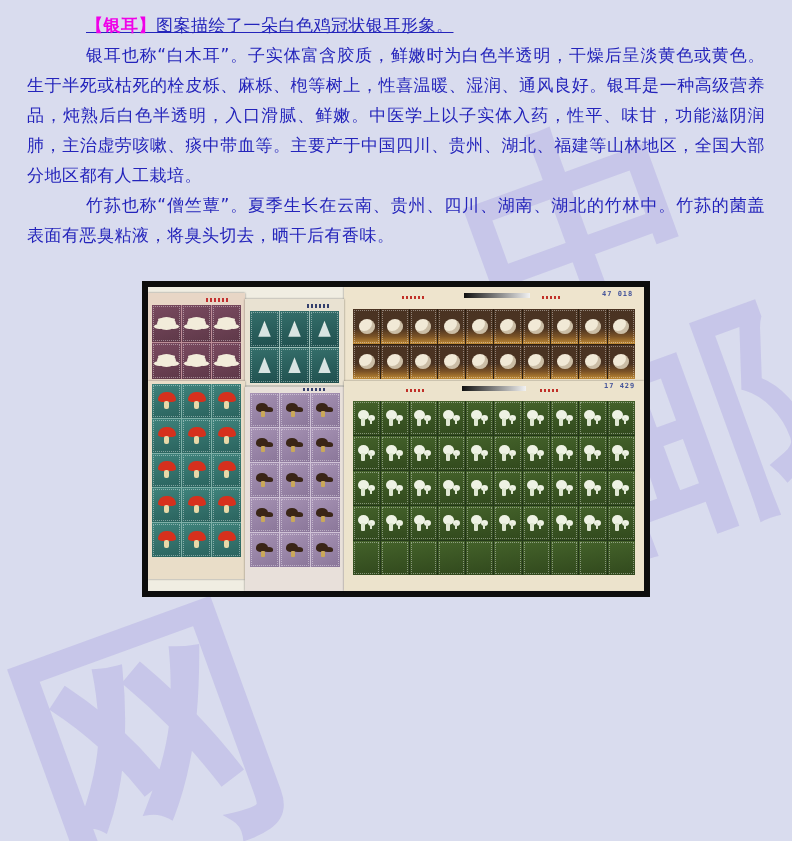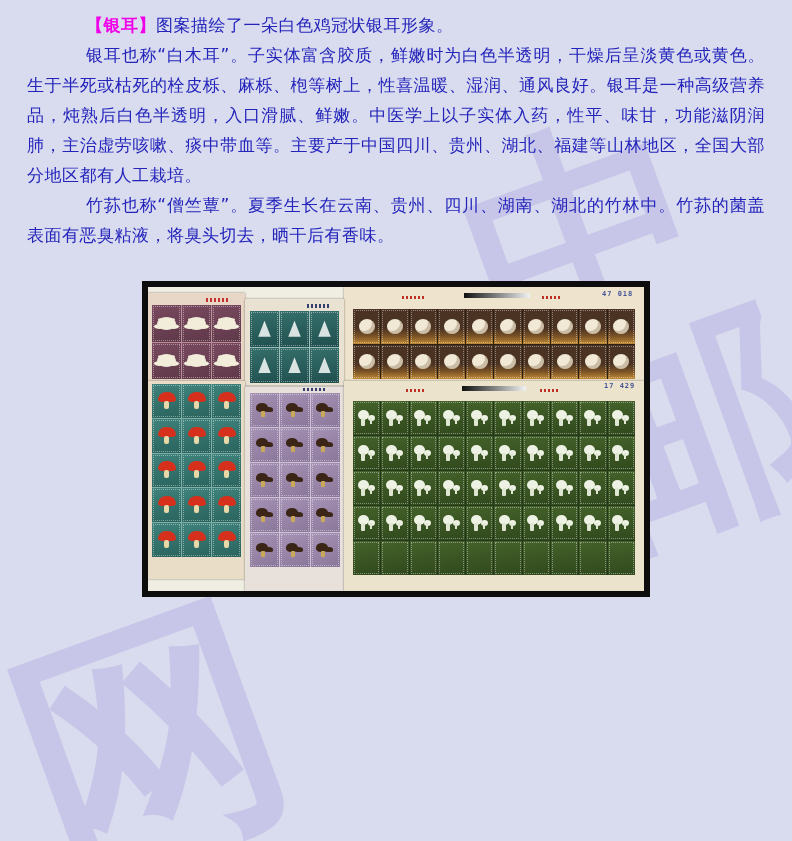--- a/index.html
+++ b/index.html
@@ -79,21 +79,21 @@
 
 <div class="page">
 
   <div class="wm-layer" id="wm-layer">
       <span class="wm" style="left: 470px; top: 120px; font-size: 230px; color: rgba(172, 166, 226, 0.4); transform: rotate(-20deg);">中</span>
       <span class="wm" style="left: 580px; top: 310px; font-size: 230px; color: rgba(172, 166, 226, 0.4); transform: rotate(-20deg);">邮</span>
       <span class="wm" style="left: 20px; top: 610px; font-size: 260px; color: rgba(172, 166, 226, 0.4); transform: rotate(-20deg);">网</span>
     </div>
 
   <div class="article">
-    <p class="para" style="color: rgb(36, 36, 187);"><b class="hdr" style="color: rgb(240, 0, 232);">【银耳】</b><span>图案描绘了一朵白色鸡冠状银耳形象。</span></p>
+    <p class="para" style="color: rgb(36, 36, 187); text-decoration: underline;"><b class="hdr" style="color: rgb(240, 0, 232);">【银耳】</b><span>图案描绘了一朵白色鸡冠状银耳形象。</span></p>
     <p class="para" style="color: rgb(36, 36, 187);"><span>银耳也称“白木耳”。子实体富含胶质，鲜嫩时为白色半透明，干燥后呈淡黄色或黄色。生于半死或枯死的栓皮栎、麻栎、枹等树上，性喜温暖、湿润、通风良好。银耳是一种高级营养品，炖熟后白色半透明，入口滑腻、鲜嫩。中医学上以子实体入药，性平、味甘，功能滋阴润肺，主治虚劳咳嗽、痰中带血等。主要产于中国四川、贵州、湖北、福建等山林地区，全国大部分地区都有人工栽培。</span></p>
     <p class="para" style="color: rgb(36, 36, 187);"><span>竹荪也称“僧竺蕈”。夏季生长在云南、贵州、四川、湖南、湖北的竹林中。竹荪的菌盖表面有恶臭粘液，将臭头切去，晒干后有香味。</span></p>
 
 
     <div class="photo-frame" style="background: rgb(240, 237, 226);">
       <div class="photo" id="photo">
           <div class="sheet" style="left: 0px; top: 6px; width: 97px; height: 88px; z-index: 1; background: rgb(232, 214, 198); --cap: #f2ecda; --stem: #e0d0b0;">
             <div class="stamps" style="inset: 12px 4px 2px; grid-template-columns: repeat(3, 1fr); grid-template-rows: repeat(2, 1fr); background: rgb(189, 143, 152);">
               <div class="stamp" style="background: linear-gradient(160deg, rgb(122, 74, 96), rgb(94, 56, 72));">
                 <div class="shroom sh-frill"></div>

